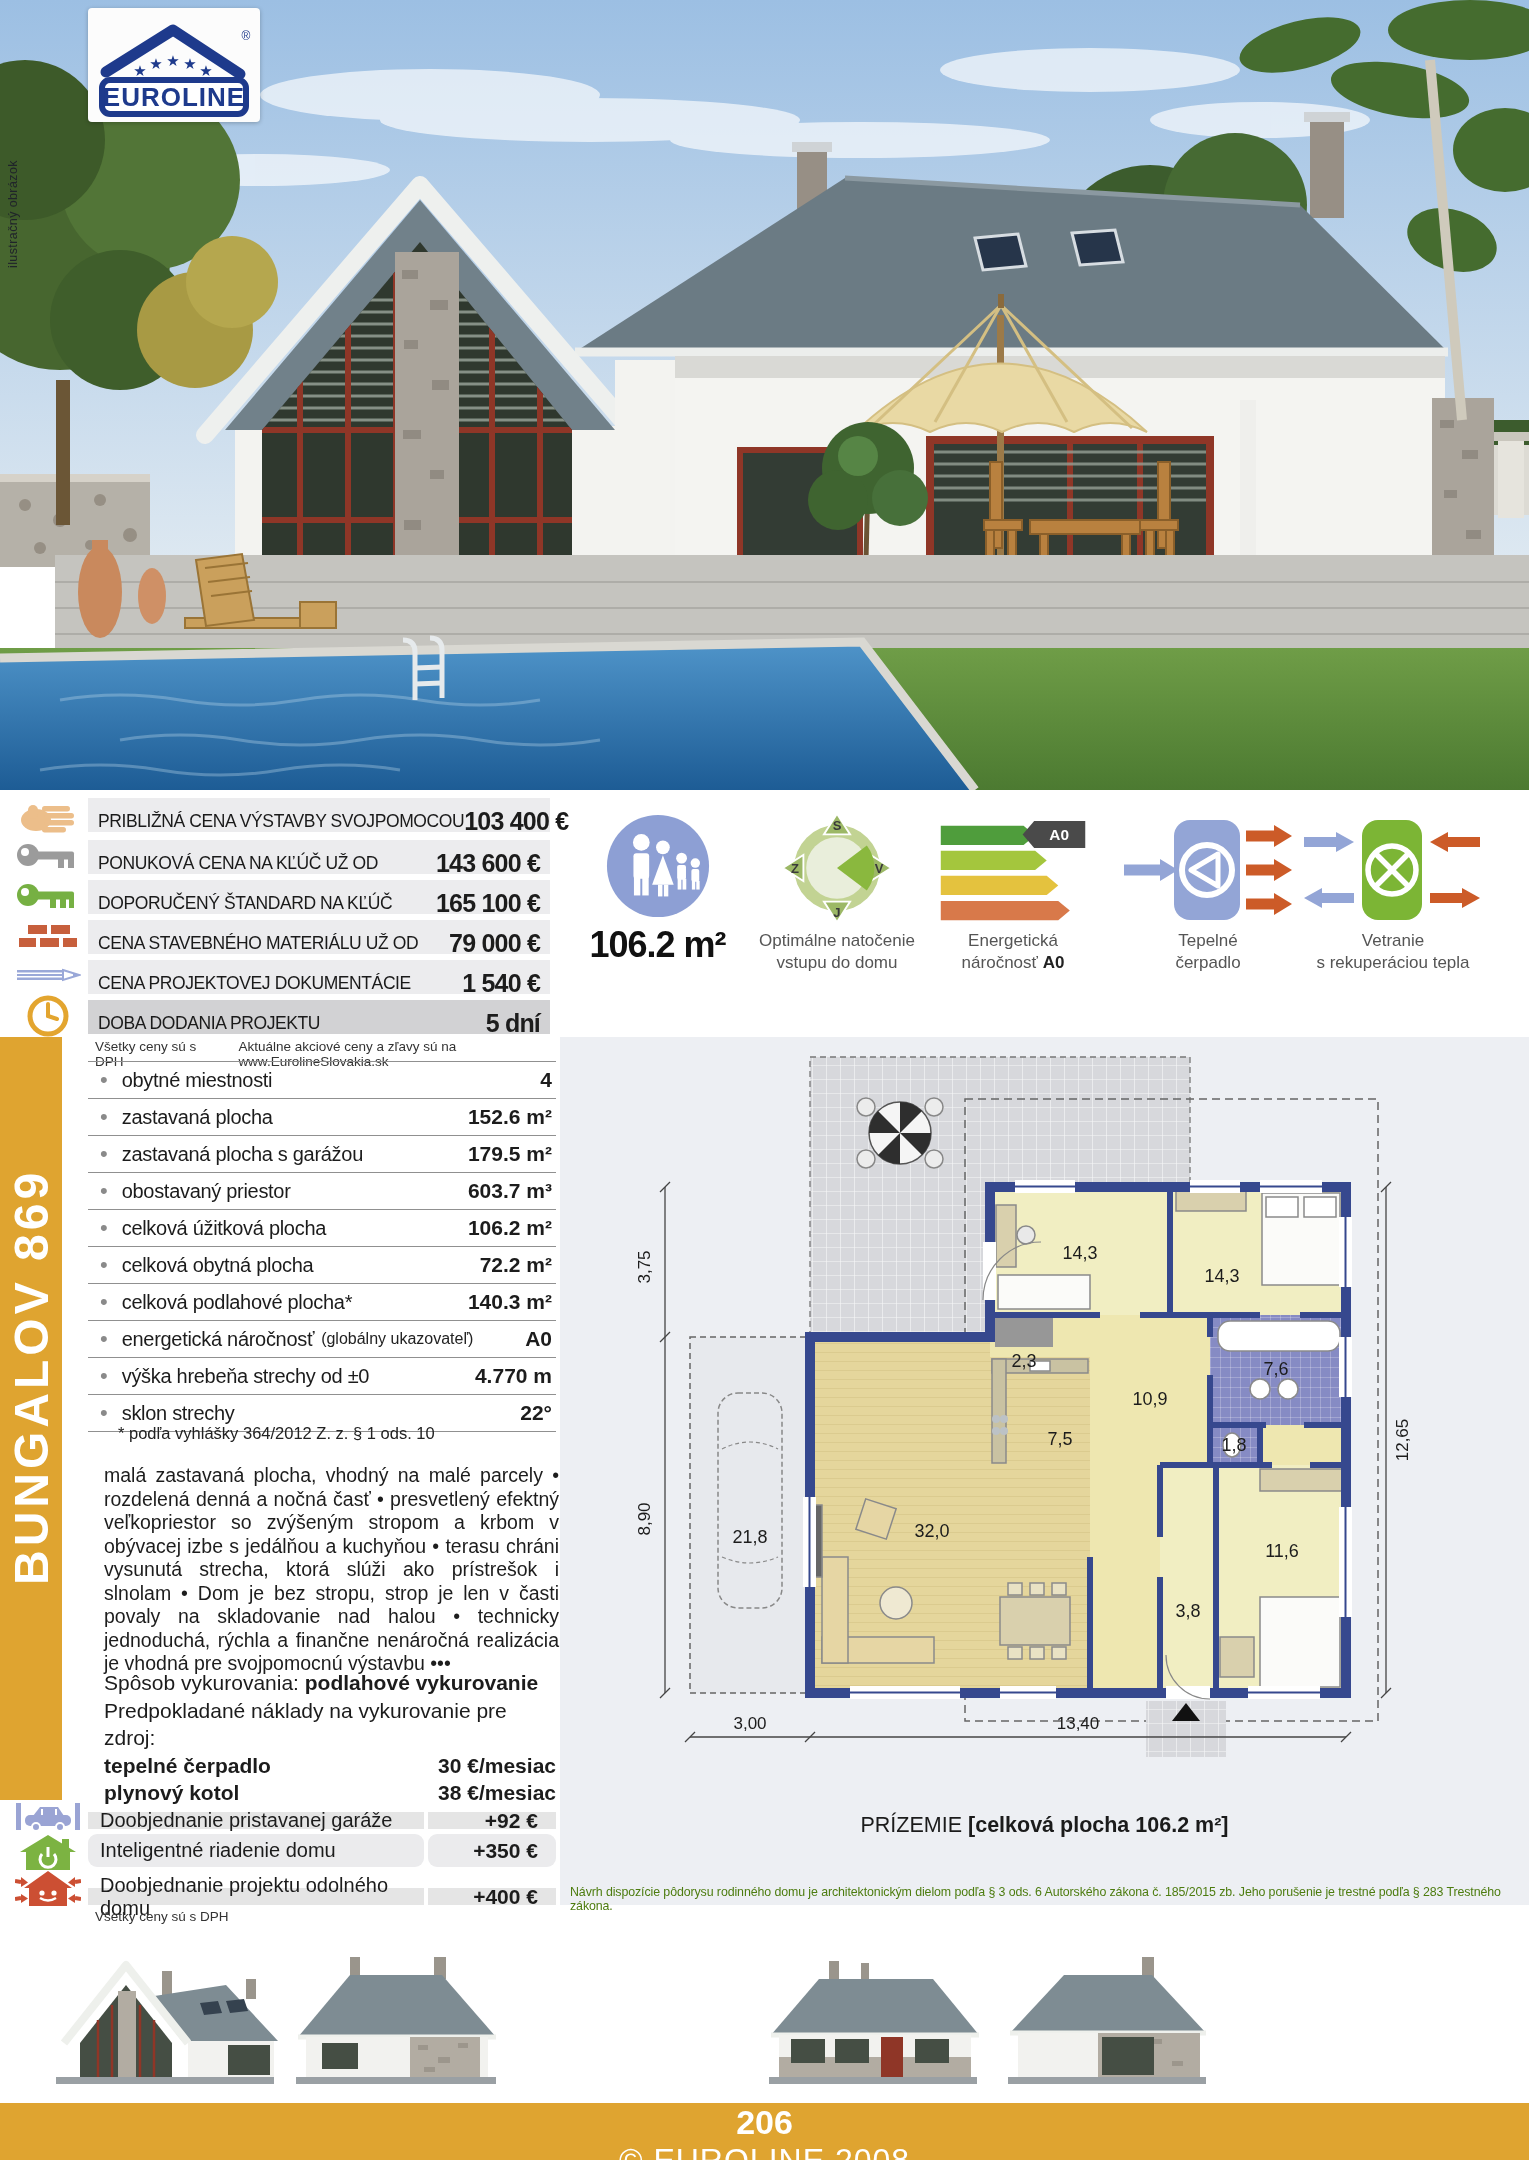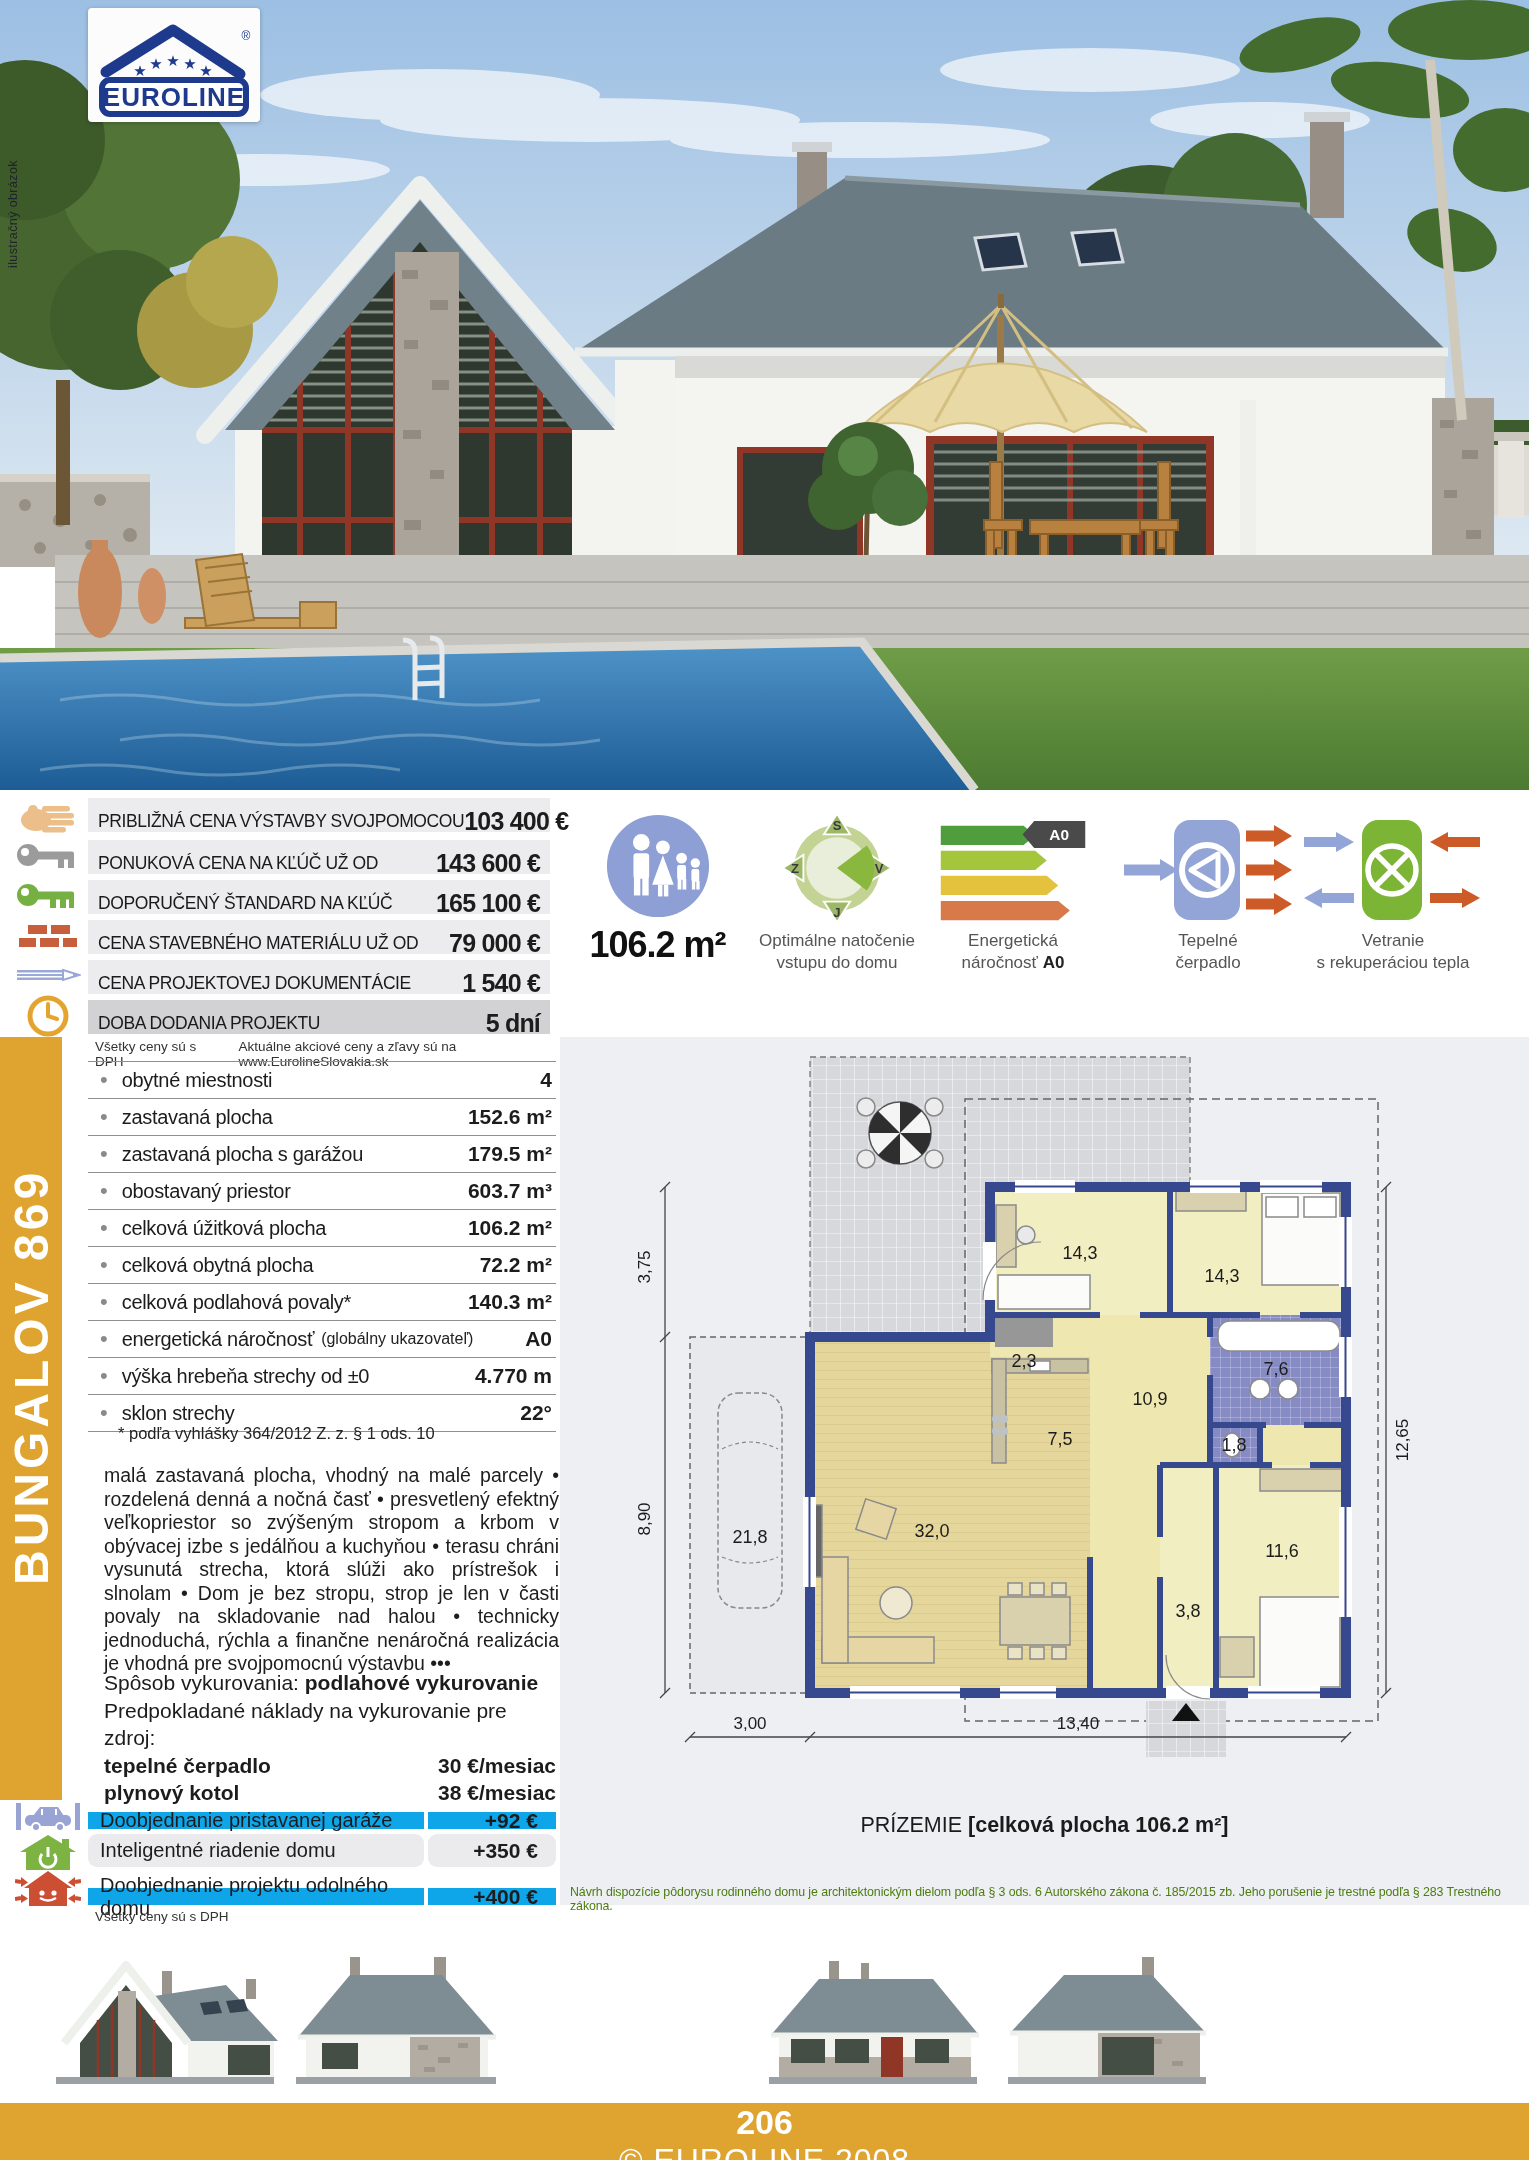--- a/index.html
+++ b/index.html
@@ -47,21 +47,21 @@
   .desc{left:104px;top:1464px;width:455px;font-size:19.5px;line-height:23.5px;text-align:justify;color:#1d1d1d;}
 
   .heat{left:104px;top:1669px;width:452px;font-size:21px;line-height:27.5px;}
   .heat .r{display:flex;justify-content:space-between;font-weight:bold;}
 
   
   .arow{left:88px;width:468px;height:33px;display:flex;}
   .arow .lab{flex:1;display:flex;align-items:center;padding-left:12px;font-size:20px;}
   .arow .val{width:110px;margin-left:4px;display:flex;align-items:center;justify-content:flex-end;
              padding-right:18px;font-weight:bold;font-size:21px;}
-  .a1 .lab,.a1 .val{background:#0ea5e9;margin-top:16px;} .a2 .lab,.a2 .val{background:#ebebed;border-radius:9px;}
+  .a1 .lab,.a1 .val{background:#e5e5e5;margin-top:16px;} .a2 .lab,.a2 .val{background:#ebebed;border-radius:9px;}
   .anote{left:95px;top:1909px;font-size:13.5px;color:#333;}
 
   
   .panel{left:560px;top:1037px;width:969px;height:868px;background:#edeff3;}
   .caption{left:0;top:776px;width:100%;text-align:center;font-size:21.5px;color:#1b1b1b;}
   .caption b{font-size:21.5px;}
   .disclaimer{left:10px;top:848px;width:949px;font-size:12.4px;color:#4d7c0f;letter-spacing:-0.1px;}
 
   .elev{top:1945px;}
   .footer{left:0;top:2103px;width:1529px;height:57px;background:#dfa430;color:#fff;
@@ -556,21 +556,21 @@
         <span class="val">106.2 m²</span>
       </div>
     <div class="srow">
         <span class="bullet">•</span>
         <span class="lab">celková obytná plocha</span>
         <span class="sub"></span>
         <span class="val">72.2 m²</span>
       </div>
     <div class="srow">
         <span class="bullet">•</span>
-        <span class="lab">celková podlahová povaly*</span>
+        <span class="lab">celková podlahové plocha*</span>
         <span class="sub"></span>
         <span class="val">140.3 m²</span>
       </div>
     <div class="srow">
         <span class="bullet">•</span>
         <span class="lab">energetická náročnosť</span>
         <span class="sub">(globálny ukazovateľ)</span>
         <span class="val">A0</span>
       </div>
     <div class="srow">

